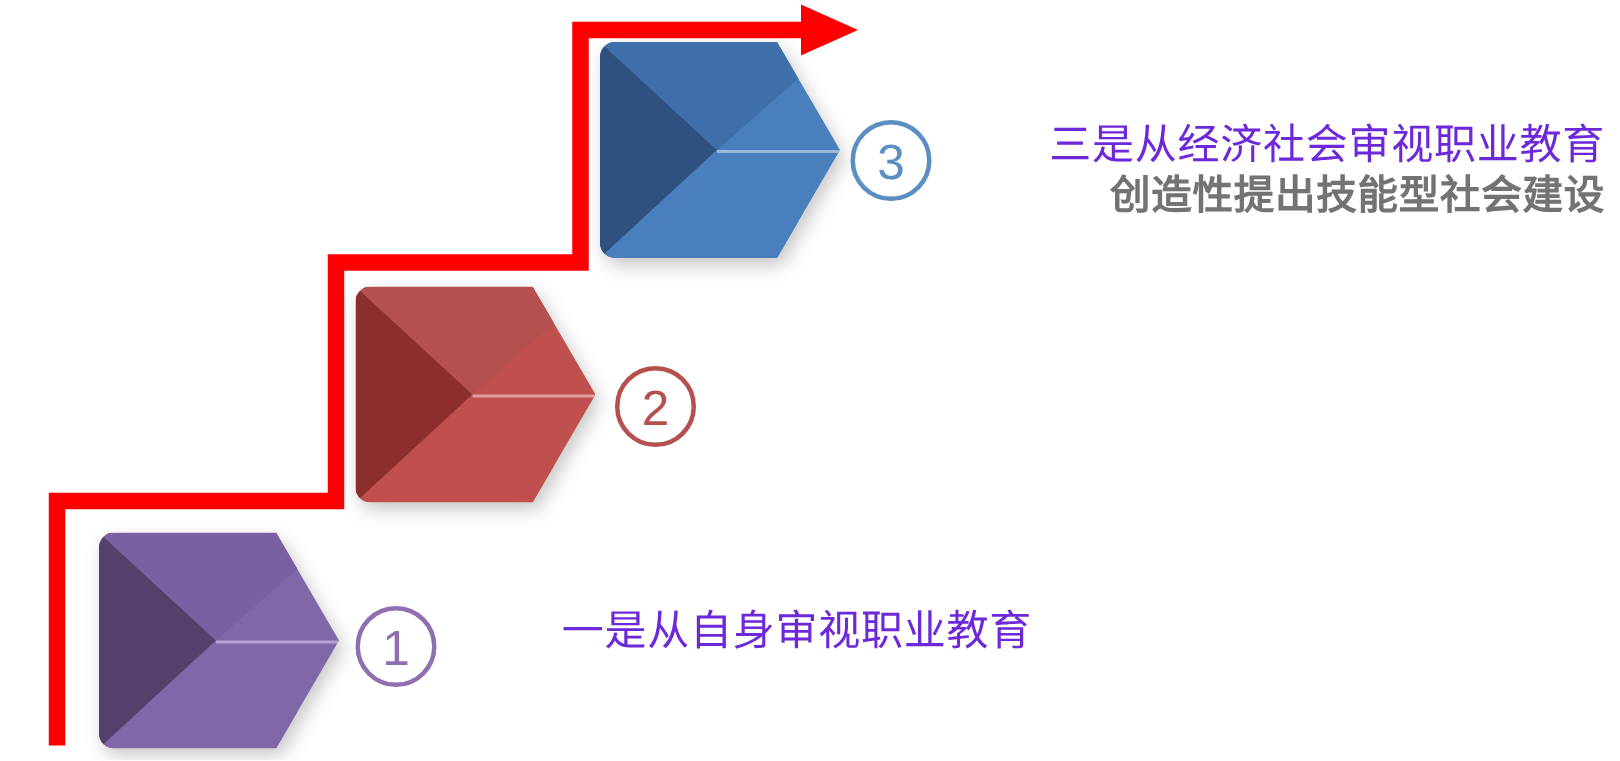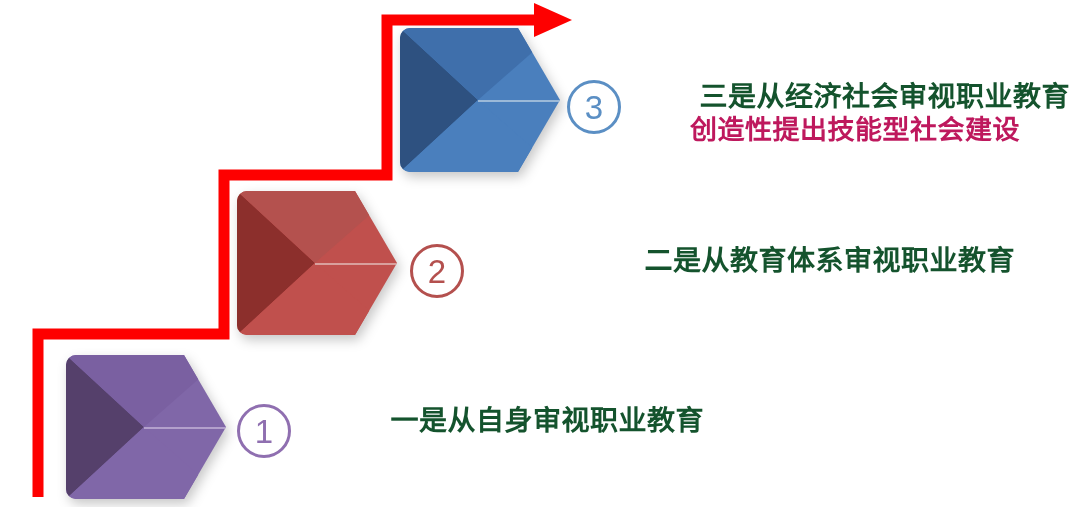--- a/index.html
+++ b/index.html
@@ -55,32 +55,32 @@
     font-family: "Liberation Sans", "DejaVu Sans", sans-serif;
   }
 
   
   .text-block {
     position: absolute;
     white-space: nowrap;
   }
   .line-primary {
     font-size: 28px;
-    font-weight: bold;
-    color: #14532d;
+    font-weight: normal;
+    color: #6d28d9;
     letter-spacing: 0.5px;
     line-height: 1.22;
   }
   .line-secondary {
     font-size: 27px;
     font-weight: bold;
-    color: #be185d;
+    color: #737373;
     letter-spacing: 0.5px;
     line-height: 1.22;
-    text-align: center;
+    text-align: right;
     font-family: Liberation Serif, serif;
   }
   .align-right { text-align: right; }
 </style>
 </head>
 <body>
 
 <div id="stage">
 
   <svg id="staircase" viewBox="0 0 1080 507" xmlns="http://www.w3.org/2000/svg">
@@ -129,21 +129,20 @@
         <polygon points="78,72 160,72 160,74 78,74" fill="#ddaeac" opacity="0.85"></polygon>
       </g>
     </svg>
   </div>
 
   <div class="step-circle" style="left:410px; top:244px; border-color:#b4504e; color:#b4504e;">
     <span>2</span>
   </div>
 
   <div class="text-block align-right" style="left:480px; top:244px; width:535px;">
-    <div class="line-primary">二是从教育体系审视职业教育</div>
   </div>
 
   <div class="chevron" style="left:66px; top:355px;">
     <svg viewBox="0 0 160 144" xmlns="http://www.w3.org/2000/svg">
       <defs>
         <clipPath id="clip1">
           <path d="M10,0 H118 L160,72 L118,144 H10 A10,10 0 0 1 0,134 V10 A10,10 0 0 1 10,0 Z"></path>
         </clipPath>
       </defs>
       <g clip-path="url(#clip1)">
@@ -153,17 +152,17 @@
         <polygon points="0,144 78,72 160,144" fill="#8067a8"></polygon>
         <polygon points="78,72 160,72 160,74 78,74" fill="#bcaad2" opacity="0.85"></polygon>
       </g>
     </svg>
   </div>
 
   <div class="step-circle" style="left:237px; top:404px; border-color:#8f6fb0; color:#8f6fb0;">
     <span>1</span>
   </div>
 
-  <div class="text-block align-right" style="left:312px; top:404px; width:392px;">
+  <div class="text-block align-right" style="left:296px; top:404px; width:392px;">
     <div class="line-primary">一是从自身审视职业教育</div>
   </div>
 
 </div>
 
 </body></html>

